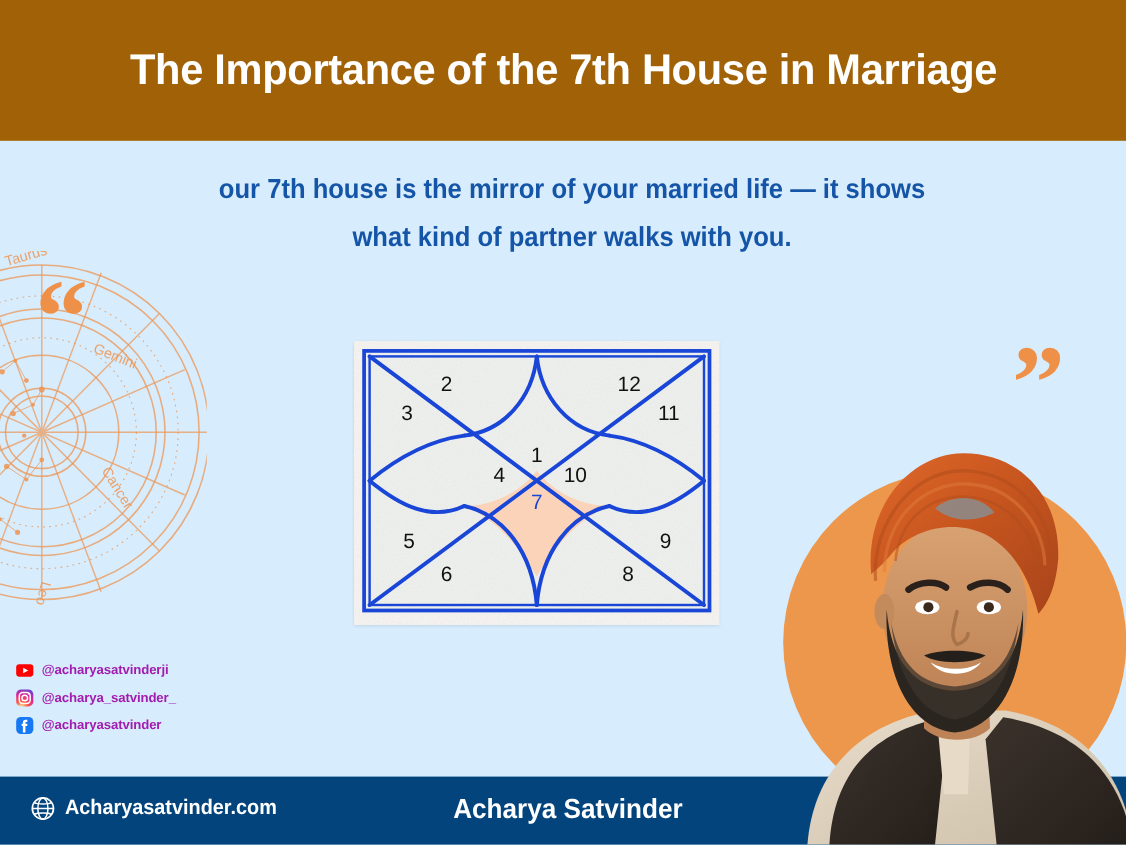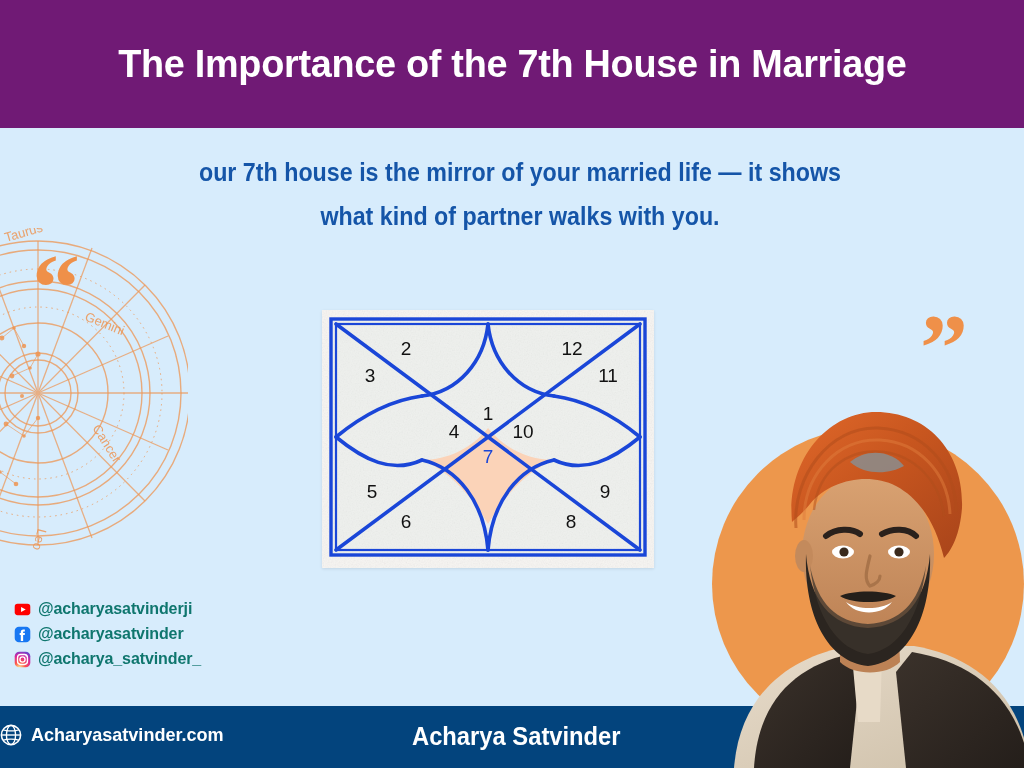--- a/index.html
+++ b/index.html
@@ -6,21 +6,21 @@
   body{
     width:1024px;height:768px;overflow:hidden;position:relative;
     background:#d7ecfc;
     font-family:"Liberation Sans", sans-serif;
   }
   .stage{position:absolute;inset:0;width:1024px;height:768px;overflow:hidden;}
 
   
   .header{
     position:absolute;left:0;top:0;width:1024px;height:128px;
-    background:#701a75;display:flex;align-items:center;justify-content:center;
+    background:#a16207;display:flex;align-items:center;justify-content:center;
     z-index:30;
   }
   .header-title{
     color:#ffffff;font-size:39px;font-weight:bold;letter-spacing:-0.3px;
     font-family:"Liberation Sans", sans-serif;text-align:center;
     transform:scaleX(0.97);white-space:nowrap;
   }
 
   
   .zodiac{
@@ -66,31 +66,31 @@
   }
   .house-num.hl{fill:#1a46d8;}
 
   
   .social{
     position:absolute;left:14px;top:598px;z-index:20;
   }
   .social-row{display:flex;align-items:center;height:22px;margin-bottom:3px;}
   .social-icon{width:17px;height:17px;margin-right:7px;flex:0 0 17px;display:block;}
   .social-label{
-    font-size:16px;font-weight:bold;color:#0f766e;letter-spacing:-0.1px;
+    font-size:12px;font-weight:bold;color:#a21caf;letter-spacing:-0.1px;
     white-space:nowrap;font-family:"Liberation Sans", sans-serif;
   }
 
   
   .footer{
     position:absolute;left:0;top:706px;width:1024px;height:62px;
     background:#03447d;z-index:18;
   }
   .footer-site{
-    position:absolute;left:0;top:18px;display:flex;align-items:center;
+    position:absolute;left:28px;top:18px;display:flex;align-items:center;
   }
   .globe-icon{width:22px;height:22px;margin-right:9px;display:block;}
   .footer-site-text{
     color:#ffffff;font-size:19px;font-weight:bold;white-space:nowrap;
     transform:scaleX(0.95);transform-origin:left center;
   }
   .footer-name{
     position:absolute;left:412px;top:16px;color:#ffffff;
     font-size:25px;font-weight:bold;white-space:nowrap;
     transform:scaleX(0.95);transform-origin:left center;
@@ -333,44 +333,44 @@
     <div class="social-row">
       <svg class="social-icon" viewBox="0 0 24 24">
         <rect x="1" y="4" width="22" height="16" rx="4" fill="#ff0000"></rect>
         <polygon points="10,8.5 16.5,12 10,15.5" fill="#ffffff"></polygon>
       </svg>
       <span class="social-label">@acharyasatvinderji</span>
     </div>
 
     <div class="social-row">
       <svg class="social-icon" viewBox="0 0 24 24">
-        <rect x="1" y="1" width="22" height="22" rx="6" fill="#1877f2"></rect>
-        <path d="M15.2 12.6h-2.3V21h-3.3v-8.4H8V9.9h1.6V8.3c0-2.2 1.1-3.5 3.6-3.5h2.1v2.8h-1.3c-.9 0-1.1.4-1.1 1.1v1.2h2.5l-.2 2.7z" fill="#ffffff"></path>
-      </svg>
-      <span class="social-label">@acharyasatvinder</span>
-    </div>
-
-    <div class="social-row">
-      <svg class="social-icon" viewBox="0 0 24 24">
         <defs>
           <radialGradient id="igG" cx="30%" cy="105%" r="130%">
             <stop offset="0%" stop-color="#fdf497"></stop>
             <stop offset="28%" stop-color="#fd5949"></stop>
             <stop offset="62%" stop-color="#d6249f"></stop>
             <stop offset="100%" stop-color="#285aeb"></stop>
           </radialGradient>
         </defs>
         <rect x="1" y="1" width="22" height="22" rx="6.5" fill="url(#igG)"></rect>
         <rect x="5" y="5" width="14" height="14" rx="4.4" fill="none" stroke="#ffffff" stroke-width="1.9"></rect>
         <circle cx="12" cy="12" r="3.6" fill="none" stroke="#ffffff" stroke-width="1.9"></circle>
         <circle cx="17.4" cy="6.6" r="1.25" fill="#ffffff"></circle>
       </svg>
       <span class="social-label">@acharya_satvinder_</span>
     </div>
 
+    <div class="social-row">
+      <svg class="social-icon" viewBox="0 0 24 24">
+        <rect x="1" y="1" width="22" height="22" rx="6" fill="#1877f2"></rect>
+        <path d="M15.2 12.6h-2.3V21h-3.3v-8.4H8V9.9h1.6V8.3c0-2.2 1.1-3.5 3.6-3.5h2.1v2.8h-1.3c-.9 0-1.1.4-1.1 1.1v1.2h2.5l-.2 2.7z" fill="#ffffff"></path>
+      </svg>
+      <span class="social-label">@acharyasatvinder</span>
+    </div>
+
 
   </div>
 
   <div class="footer">
     <div class="footer-site">
       <svg class="globe-icon" viewBox="0 0 24 24">
         <circle cx="12" cy="12" r="10.5" fill="none" stroke="#ffffff" stroke-width="1.7"></circle>
         <ellipse cx="12" cy="12" rx="5" ry="10.5" fill="none" stroke="#ffffff" stroke-width="1.5"></ellipse>
         <line x1="1.5" y1="12" x2="22.5" y2="12" stroke="#ffffff" stroke-width="1.5"></line>
         <path d="M3.6 6.2 C6.6 8 17.4 8 20.4 6.2" fill="none" stroke="#ffffff" stroke-width="1.4"></path>

